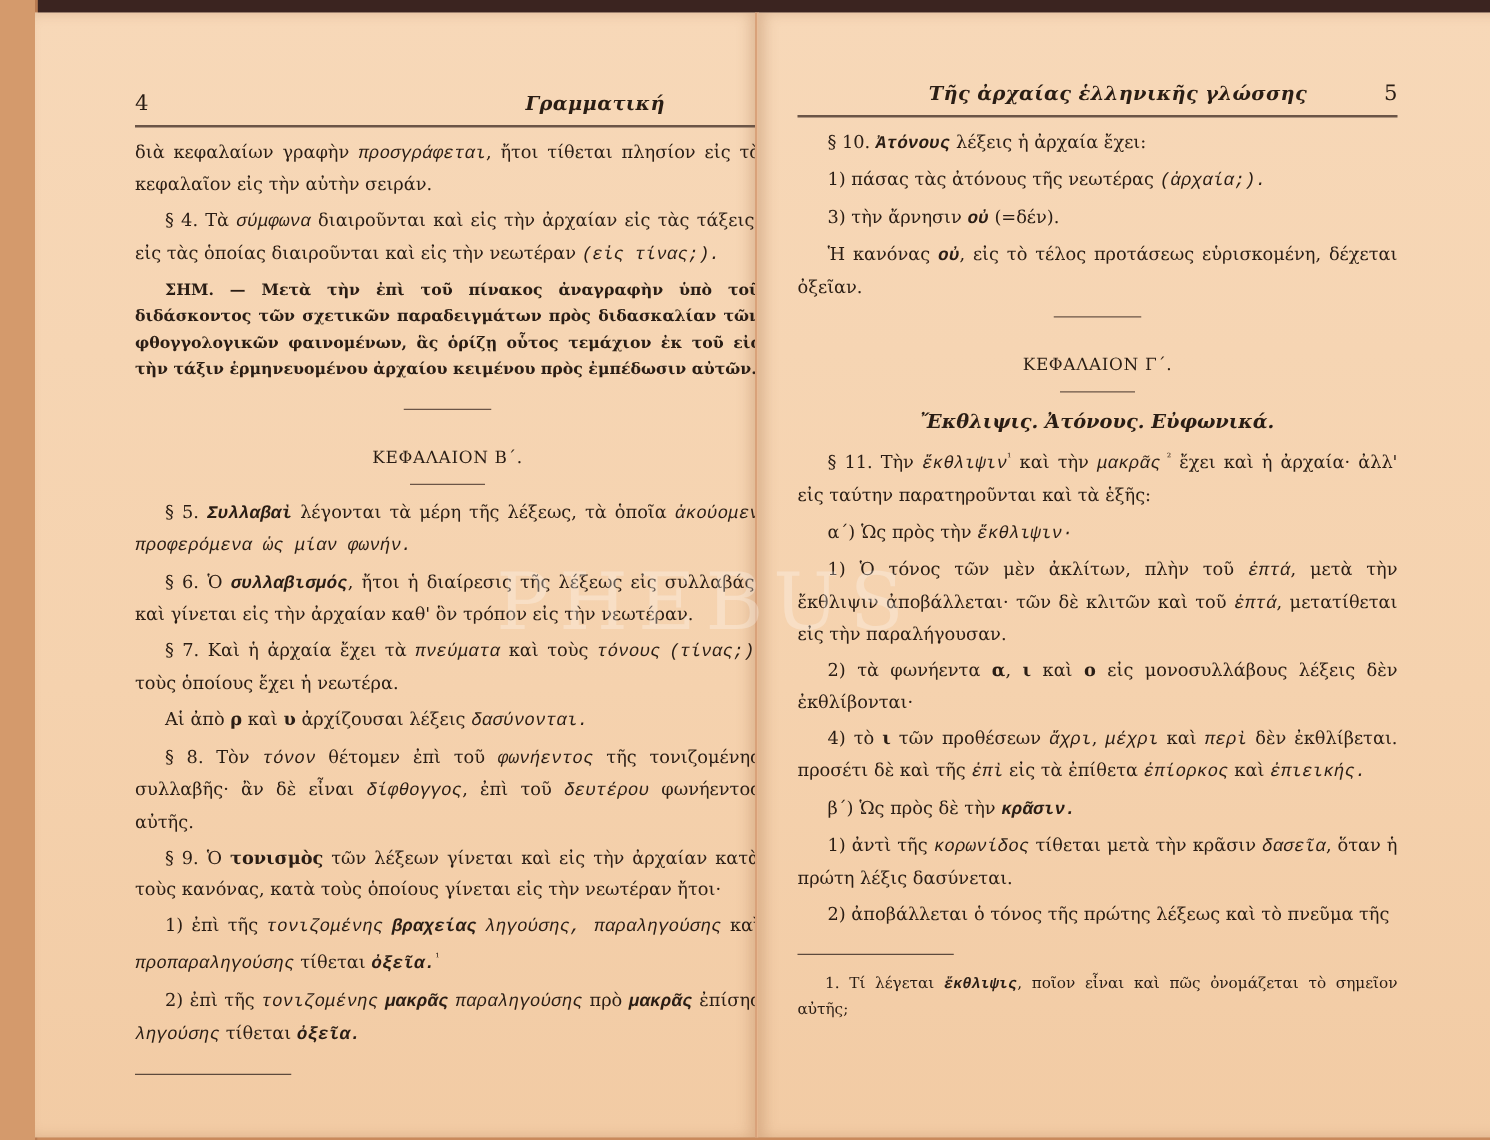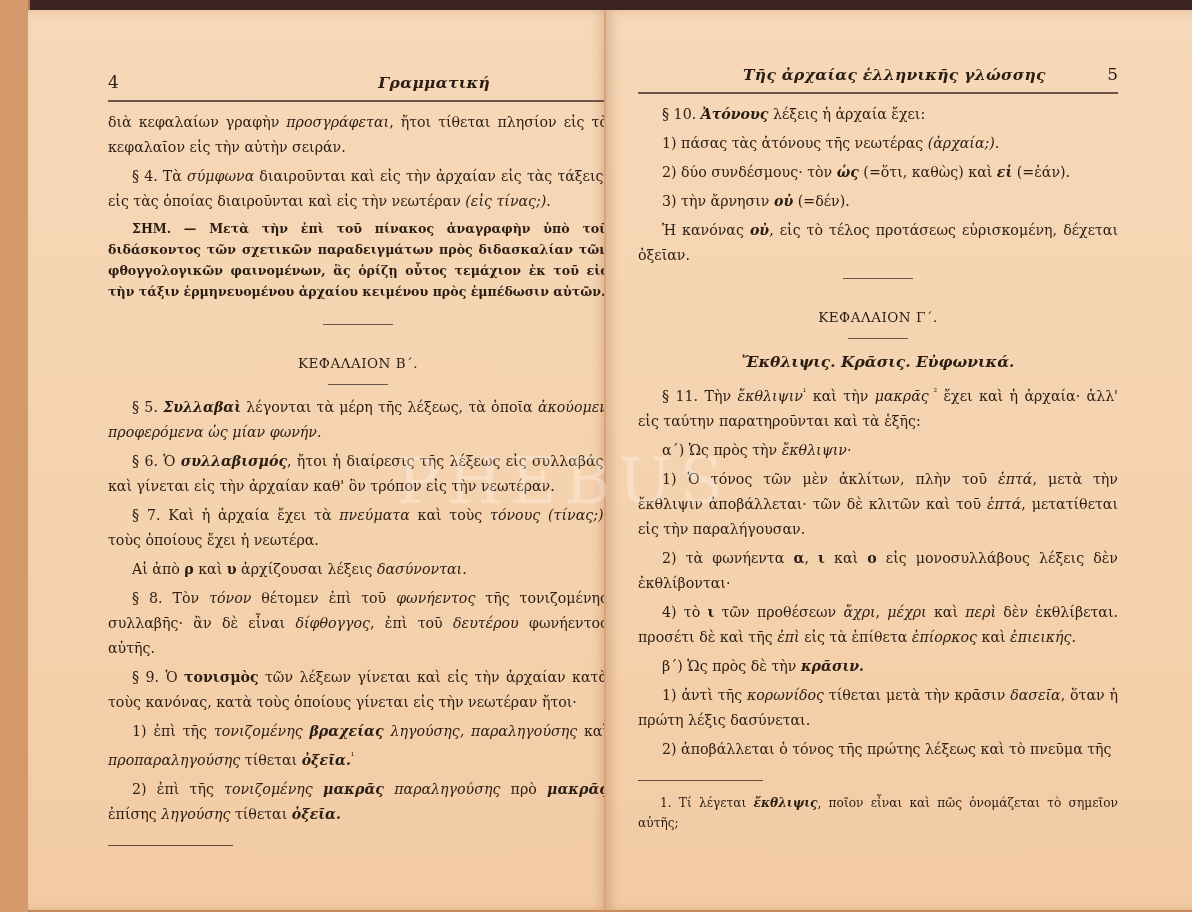--- a/index.html
+++ b/index.html
@@ -20,27 +20,27 @@
   .page.right { left:606px; width:667px; box-shadow: inset 6px 0 10px rgba(150,90,50,0.25); }
   .gutter { position:absolute; left:604px; top:10px; width:3px; height:900px; background:#d9a27a; }
 
   .content { position:absolute; font-size:14.2px; line-height:25px; text-align:justify; }
   .page.left .content { left:80px; width:500px; top:60px; }
   .page.right .content { left:32px; width:480px; top:52px; }
 
   .header { display:flex; align-items:baseline; justify-content:space-between; height:30px; border-bottom:2px solid #6b5547; margin-bottom:8px; position:relative; }
   .header .title { font-style:italic; font-weight:bold; font-size:15.5px; letter-spacing:0.3px; }
   .header .pno { font-size:17px; }
-  .page.left .header .title { margin-right:118px; }
+  .page.left .header .title { margin-right:76px; }
   .page.right .header .title { margin-left:105px; }
 
   p { margin:0 0 4px 0; }
   .indent { text-indent:24px; }
   .b { font-weight:bold; }
-  .i { font-style:italic; }
+  .i { font-style:italic;font-family:Liberation Mono, monospace; }
   .note { font-size:12.6px; line-height:21px; font-weight:bold; text-indent:24px; }
   .sep { width:70px; border-top:1.5px solid #6b5547; margin:22px auto 26px auto; }
   .chapter { text-align:center; font-size:13.5px; letter-spacing:0.5px; margin-bottom:6px; }
   .chapsep { width:60px; border-top:1.5px solid #6b5547; margin:8px auto 10px auto; }
   .subtitle { text-align:center; font-style:italic; font-weight:bold; font-size:15.5px; margin-bottom:6px; }
   .fnrule { width:125px; border-top:1.5px solid #5d4a3d; margin:18px 0 12px 0; }
   .footnote { font-size:12.2px; line-height:20px; text-indent:22px; margin:0; }
   sup { font-size:9px; }
 
   .watermark {
@@ -84,27 +84,26 @@
 
   <div class="page right">
 
     <div class="content">
       <div class="header">
         <span class="title">Τῆς ἀρχαίας ἑλληνικῆς γλώσσης</span>
         <span class="pno">5</span>
       </div>
       <p class="indent"><span>§ 10. </span><span class="i b">Ἀτόνους</span><span> λέξεις ἡ ἀρχαία ἔχει:</span></p>
       <p class="indent"><span>1) πάσας τὰς ἀτόνους τῆς νεωτέρας </span><span class="i">(ἀρχαία;).</span></p>
-      <p class="indent"><span>2) δύο συνδέσμους· τὸν </span><span class="i b">ὡς</span><span> (=ὅτι, καθὼς) καὶ </span><span class="i b">εἰ</span><span> (=ἐάν).</span></p>
       <p class="indent"><span>3) τὴν ἄρνησιν </span><span class="i b">οὐ</span><span> (=δέν).</span></p>
       <p class="indent"><span>Ἡ κανόνας </span><span class="i b">οὐ</span><span>, εἰς τὸ τέλος προτάσεως εὑρισκομένη, δέχεται ὀξεῖαν.</span></p>
       <div class="sep" style="margin:10px auto 26px auto;"></div>
       <div class="chapter">ΚΕΦΑΛΑΙΟΝ Γ΄.</div>
       <div class="chapsep"></div>
-      <div class="subtitle">Ἔκθλιψις. Κρᾶσις. Εὐφωνικά.</div>
+      <div class="subtitle">Ἔκθλιψις. Ἀτόνους. Εὐφωνικά.</div>
       <p class="indent"><span>§ 11. Τὴν </span><span class="i">ἔκθλιψιν</span><sup>¹</sup><span> καὶ τὴν </span><span class="i">μακρᾶς</span><sup> ²</sup><span> ἔχει καὶ ἡ ἀρχαία· ἀλλ' εἰς ταύτην παρατηροῦνται καὶ τὰ ἑξῆς:</span></p>
       <p class="indent"><span>α΄) Ὡς πρὸς τὴν </span><span class="i">ἔκθλιψιν·</span></p>
       <p class="indent"><span>1) Ὁ τόνος τῶν μὲν ἀκλίτων, πλὴν τοῦ </span><span class="i">ἑπτά</span><span>, μετὰ τὴν ἔκθλιψιν ἀποβάλλεται· τῶν δὲ κλιτῶν καὶ τοῦ </span><span class="i">ἑπτά</span><span>, μετατίθεται εἰς τὴν παραλήγουσαν.</span></p>
       <p class="indent"><span>2) τὰ φωνήεντα </span><span class="b">α</span><span>, </span><span class="b">ι</span><span> καὶ </span><span class="b">ο</span><span> εἰς μονοσυλλάβους λέξεις δὲν ἐκθλίβονται·</span></p>
       <p class="indent"><span>4) τὸ </span><span class="b">ι</span><span> τῶν προθέσεων </span><span class="i">ἄχρι</span><span>, </span><span class="i">μέχρι</span><span> καὶ </span><span class="i">περὶ</span><span> δὲν ἐκθλίβεται. προσέτι δὲ καὶ τῆς </span><span class="i">ἐπὶ</span><span> εἰς τὰ ἐπίθετα </span><span class="i">ἐπίορκος</span><span> καὶ </span><span class="i">ἐπιεικής.</span></p>
       <p class="indent"><span>β΄) Ὡς πρὸς δὲ τὴν </span><span class="i b">κρᾶσιν.</span></p>
       <p class="indent"><span>1) ἀντὶ τῆς </span><span class="i">κορωνίδος</span><span> τίθεται μετὰ τὴν κρᾶσιν </span><span class="i">δασεῖα</span><span>, ὅταν ἡ πρώτη λέξις δασύνεται.</span></p>
       <p class="indent"><span>2) ἀποβάλλεται ὁ τόνος τῆς πρώτης λέξεως καὶ τὸ πνεῦμα τῆς</span></p>
       <div class="fnrule"></div>
       <p class="footnote"><span>1. Τί λέγεται </span><span class="i b">ἔκθλιψις</span><span>, ποῖον εἶναι καὶ πῶς ὀνομάζεται τὸ σημεῖον αὐτῆς;</span></p>

